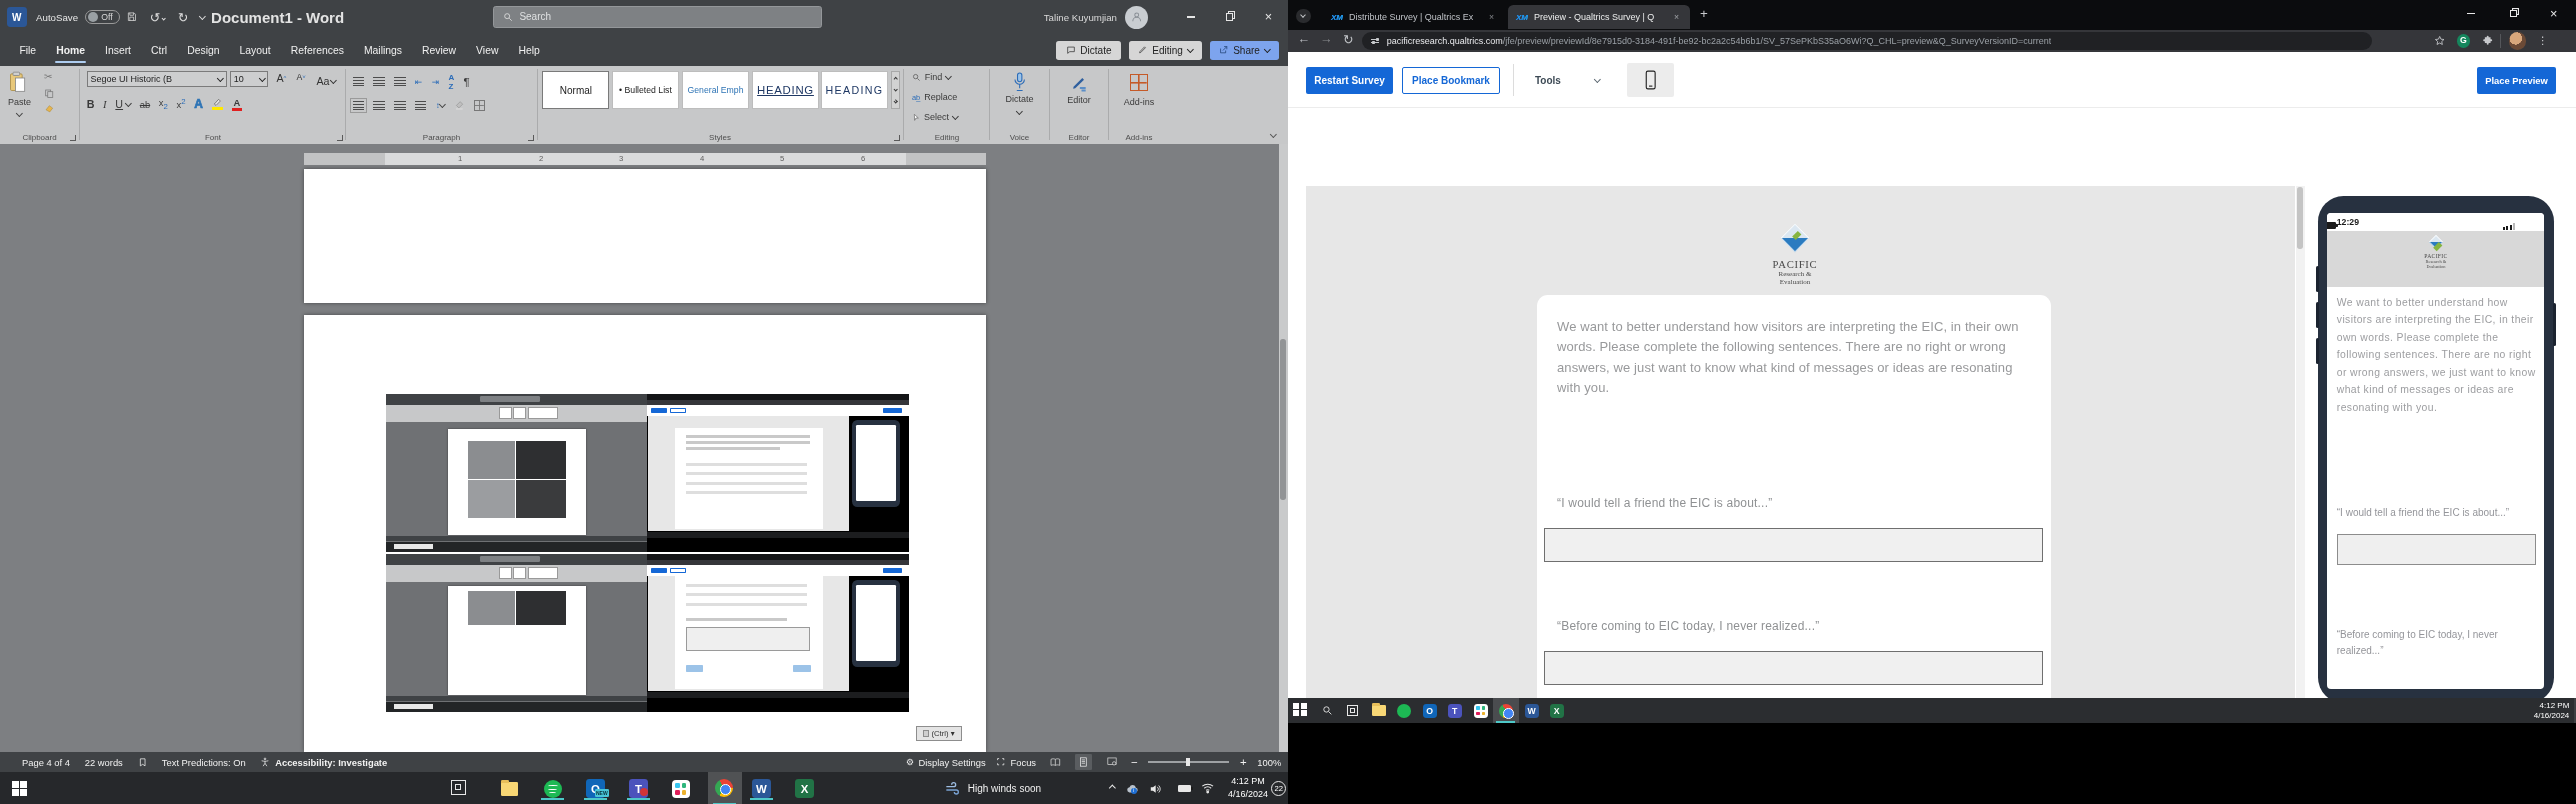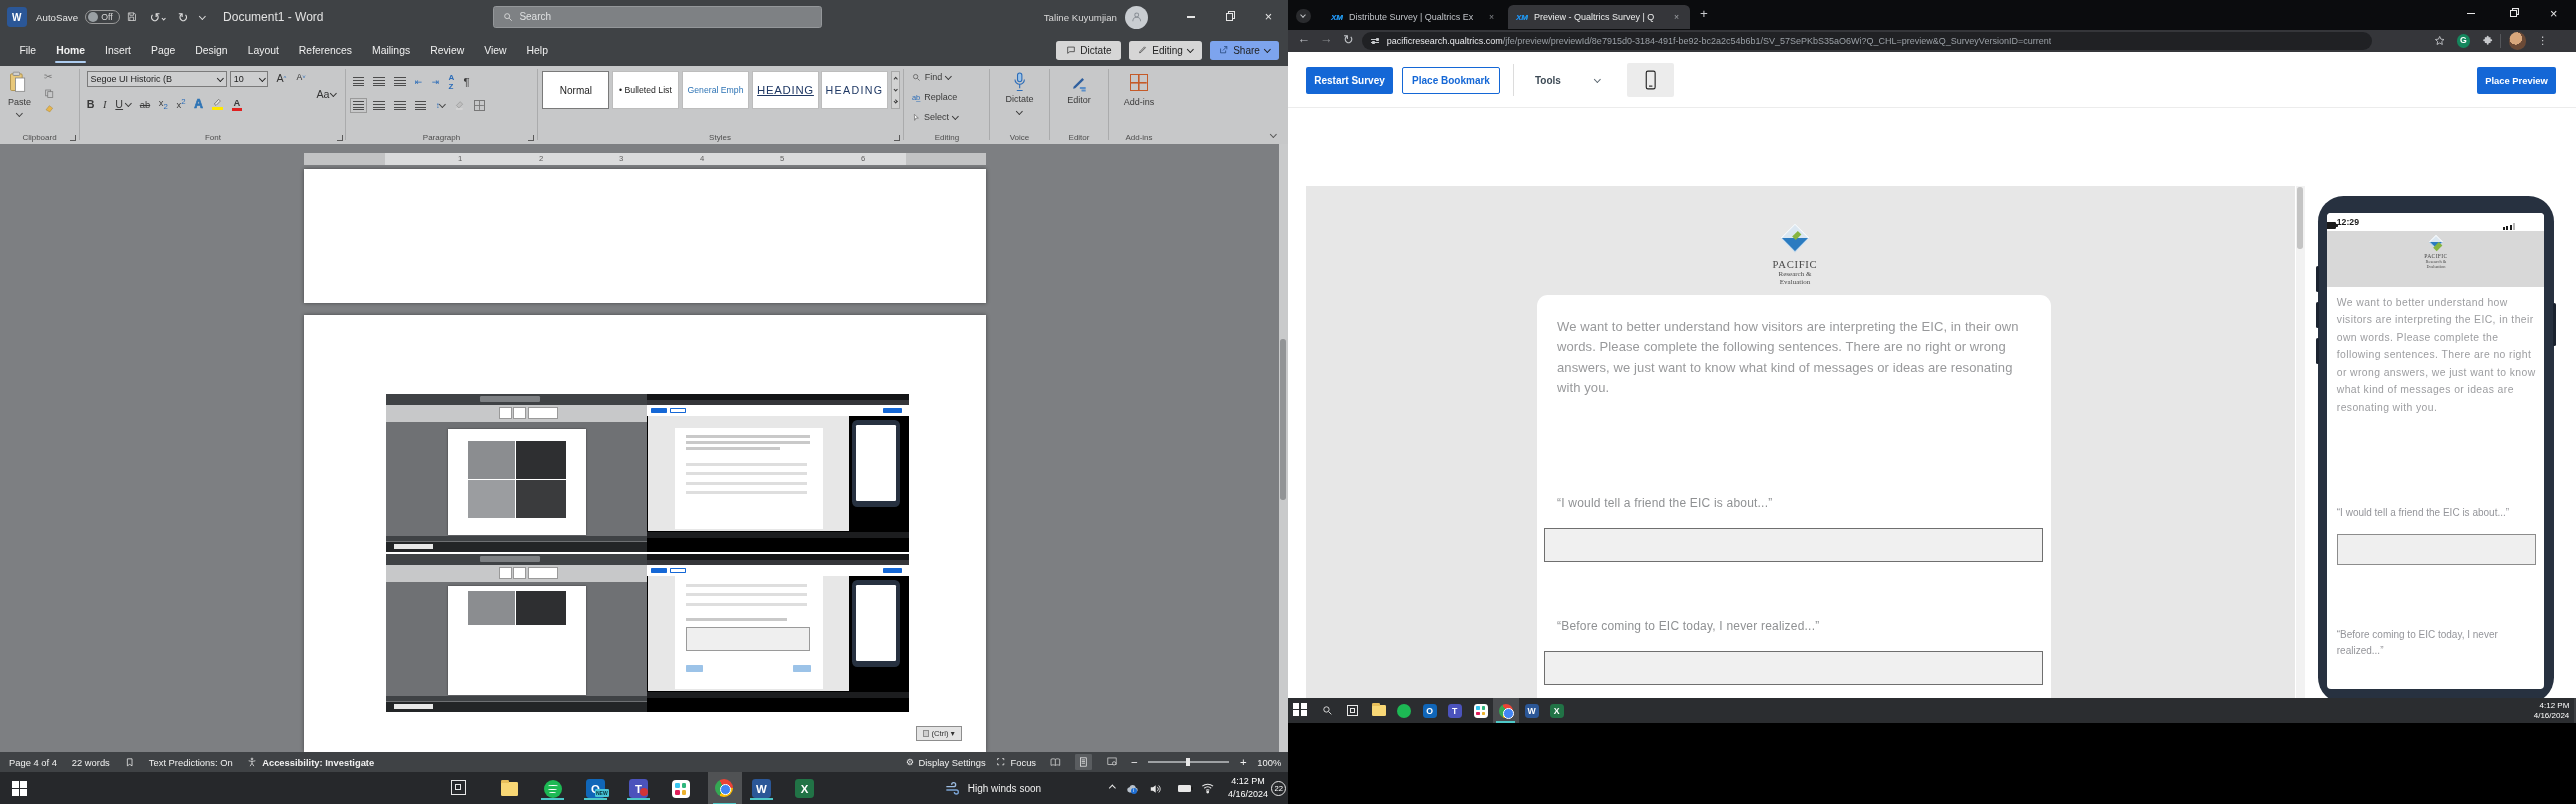--- a/index.html
+++ b/index.html
@@ -103,21 +103,21 @@
         </div>
         <span class="qat-btn">
           <svg width="11.4" height="11.4" viewBox="0 0 24 24" fill="none" stroke="#dcdcdc" stroke-width="1.6">
               <path d="M5 4h12l3 3v13H5z"></path>
               <path d="M8 4v5h8V4M8 20v-7h8v7"></path>
             </svg>
         </span>
         <span class="qat-btn">↺<span class="chev" style="width:3.4px;height:3.4px;margin-left:2px;"></span></span>
         <span class="qat-btn">↻</span>
         <span class="qat-btn" style="font-size:8px;"><span class="chev"></span></span>
-        <span style="font-size:12px;color:#e3e3e3;margin-left:12px;">Document1  -  Word</span>
+        <span style="font-size:15px;color:#e3e3e3;font-weight:bold;">Document1  -  Word</span>
       </div>
       <div class="abs title-search" style="left:493px;top:6px;">
         <svg width="10" height="10" viewBox="0 0 24 24" fill="none" stroke="#e0e0e0" stroke-width="2">
             <circle cx="10" cy="10" r="6"></circle>
             <path d="M15 15l6 6"></path>
           </svg>
         <span>Search</span>
       </div>
       <div class="abs trow" style="right:0;top:0;height:34px;text-align:center;">
         <span style="font-size:9.7px;color:#d9d9d9;margin-right:8px;">Taline Kuyumjian</span>
@@ -135,21 +135,21 @@
           </div>
         <div class="winctl" style="font-size:12.7px;">×</div>
       </div>
     </div>
 
     <div class="abs w-tabsrow">
       <div class="trow" style="padding-left:9.4px;">
         <div class="tab-item">File</div>
         <div class="tab-item active">Home</div>
         <div class="tab-item">Insert</div>
-        <div class="tab-item">Page</div>
+        <div class="tab-item">Ctrl</div>
         <div class="tab-item">Design</div>
         <div class="tab-item">Layout</div>
         <div class="tab-item">References</div>
         <div class="tab-item">Mailings</div>
         <div class="tab-item">Review</div>
         <div class="tab-item">View</div>
         <div class="tab-item">Help</div>
       </div>
       <div class="abs trow" style="right:9.4px;top:0;height:32px;gap:8px;">
         <div class="pill-btn">
@@ -207,21 +207,21 @@
         <div class="abs combo" style="left:6.7px;top:5.4px;width:140px;">
           <span>Segoe UI Historic (B</span>
             <span class="chev"></span>
         </div>
         <div class="abs combo" style="left:150px;top:5.4px;width:38px;align-items:center;">
           <span>10</span>
             <span class="chev"></span>
         </div>
         <span class="abs rbtn" style="left:193px;top:4.7px;">A<sup style="font-size:6px;color:#2b6cb8;">^</sup></span>
         <span class="abs rbtn" style="left:213px;top:4.7px;font-size:8.7px;">A<sub style="font-size:6px;color:#2b6cb8;">˅</sub></span>
-        <span class="abs rbtn" style="left:233px;top:21px;">Aa<span class="chev" style="margin-left:2px;"></span></span>
+        <span class="abs rbtn" style="left:233px;top:8px;">Aa<span class="chev" style="margin-left:2px;"></span></span>
         <span class="abs rbtn" style="left:1.3px;top:0;"></span>
         <span class="abs rbtn" style="left:239px;top:27px;"></span>
         <div class="abs" style="left:6.7px;top:31px;display:flex;align-items:center;gap:8.7px;">
           <b style="font-size:10.7px;">B</b>
           <i style="font-family:'Liberation Serif',serif;font-size:10.7px;">I</i>
           <u style="font-size:10.7px;">U</u>
             <span class="chev" style="margin-left:-5.4px;"></span>
           <s style="font-size:9.4px;">ab</s>
           <span style="font-size:9.4px;">x<sub style="color:#2b6cb8;">2</sub></span>
           <span style="font-size:9.4px;">x<sup style="color:#2b6cb8;">2</sup></span>
@@ -446,21 +446,21 @@
           <span>(Ctrl) ▾</span>
         </div>
       </div>
 
       <div class="abs" style="left:1279px;top:0;width:8.7px;height:608px;background:#c9cacb;">
         <div class="abs" style="left:1.3px;top:195px;width:6px;height:161px;background:#929496;border-radius:2.7px;"></div>
       </div>
     </div>
 
     <div class="abs w-status">
-      <div class="trow" style="padding-left:9px;">
+      <div class="trow" style="padding-left:22px;">
         <span class="st-item">Page 4 of 4</span>
         <span class="st-item">22 words</span>
         <span class="st-item">
           <svg width="9.4" height="10.7" viewBox="0 0 24 24" fill="none" stroke="#fff" stroke-width="1.8">
               <path d="M6 3h12v18l-6-4-6 4z"></path>
             </svg>
         </span>
         <span class="st-item">Text Predictions: On</span>
         <span class="st-item" style="font-weight:bold;">
           <svg width="10" height="10" viewBox="0 0 24 24" fill="none" stroke="#fff" stroke-width="1.7">

